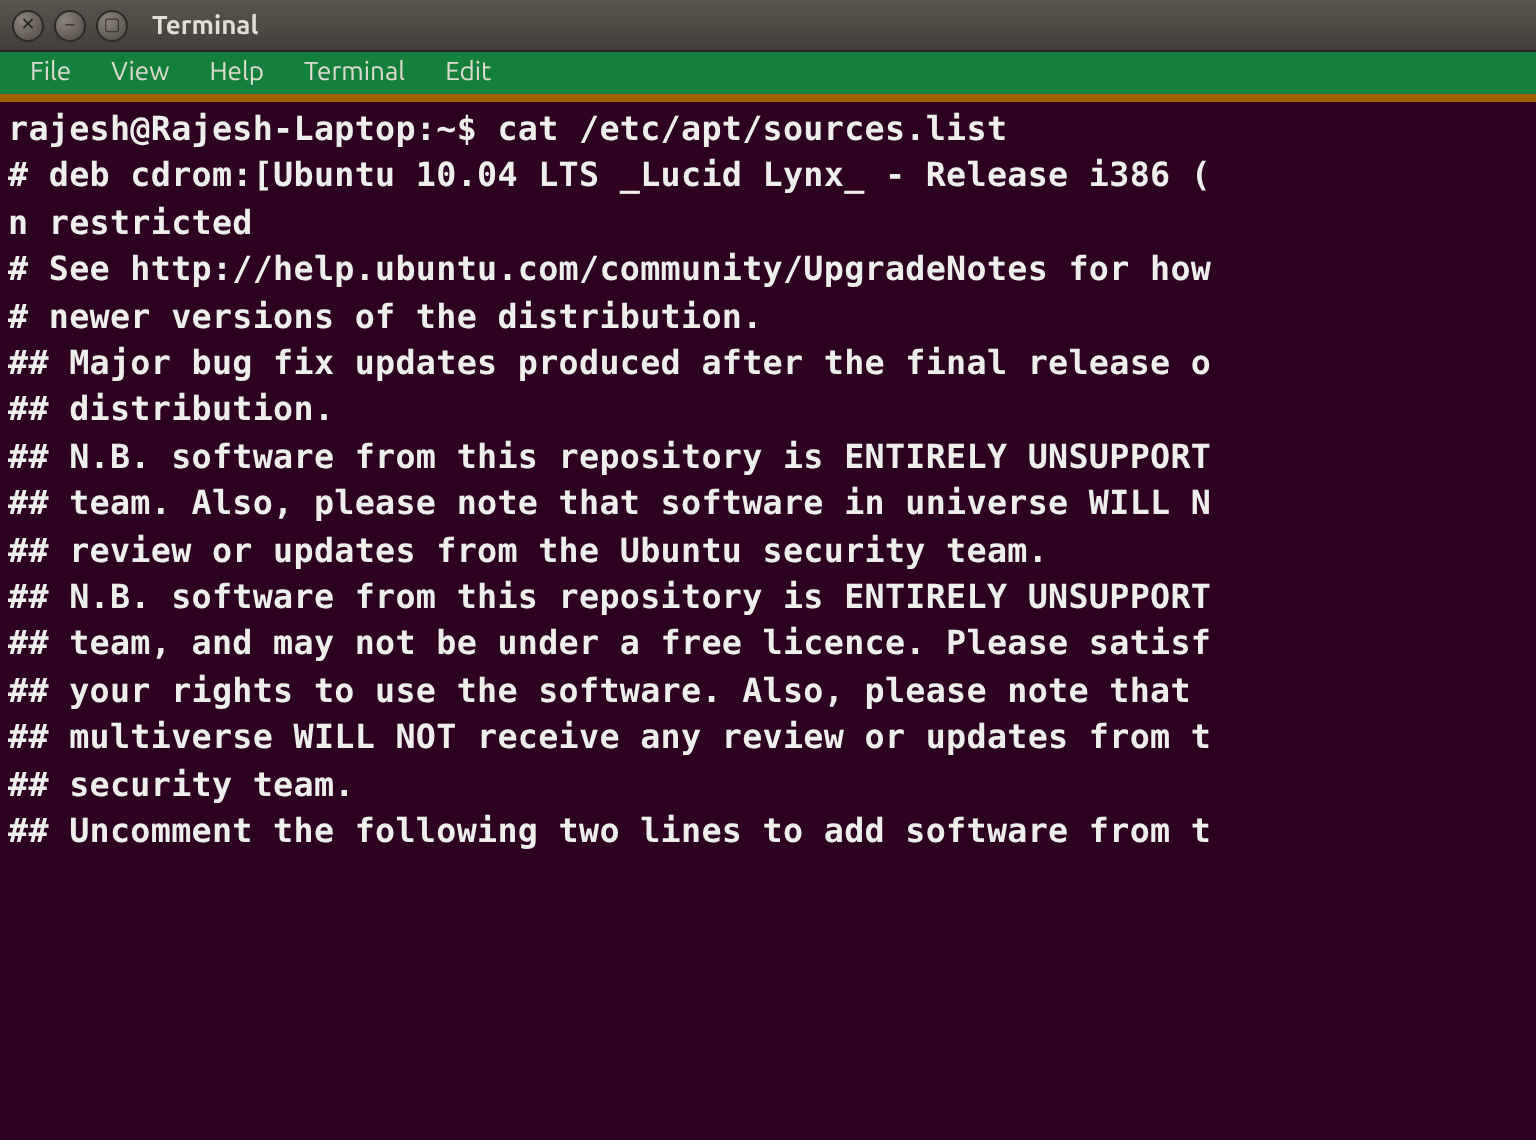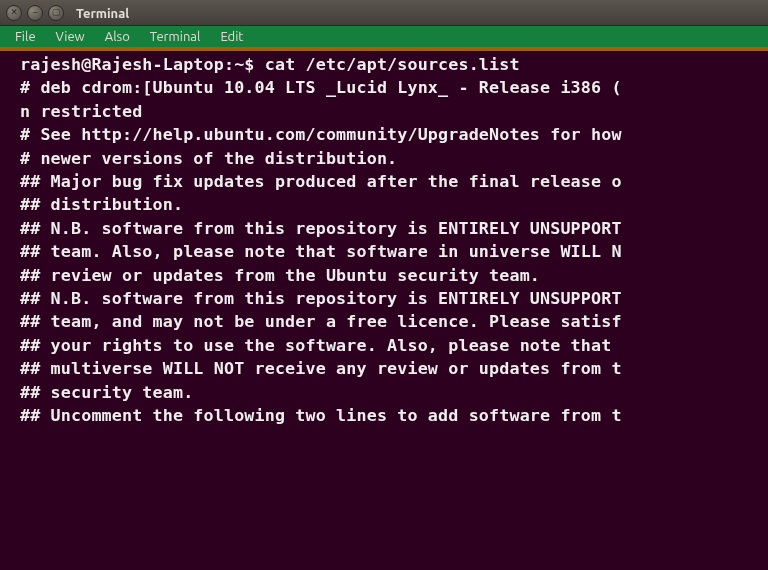--- a/index.html
+++ b/index.html
@@ -72,37 +72,37 @@
     color: #eeeeec;
     font-family: "DejaVu Sans Mono", "Ubuntu Mono", monospace;
     font-size: 16.7px;
     line-height: 23.4px;
     padding: 2px 0 0 4px;
     white-space: pre;
     overflow: hidden;
     font-weight: bold;
     letter-spacing: 0.15px;
   }
-  .terminal-line { display: block; margin-left: 16px; }
+  .terminal-line { display: block; }
 </style>
 </head>
 <body>
 
 <div class="window">
   <div class="titlebar">
     <div class="controls">
       <div class="wbtn">✕</div>
       <div class="wbtn">–</div>
       <div class="wbtn">▢</div>
     </div>
     <div class="title">Terminal</div>
   </div>
 
   <div class="menubar">
     <div class="menu-item">File</div>
     <div class="menu-item">View</div>
-    <div class="menu-item">Also</div>
+    <div class="menu-item">Help</div>
     <div class="menu-item">Terminal</div>
     <div class="menu-item">Edit</div>
   </div>
 
   <div class="terminal-body"><span class="terminal-line"><span>rajesh@Rajesh-Laptop:~$ </span><span>cat /etc/apt/sources.list</span></span><span class="terminal-line"># deb cdrom:[Ubuntu 10.04 LTS _Lucid Lynx_ - Release i386 (</span><span class="terminal-line">n restricted</span><span class="terminal-line"># See http://help.ubuntu.com/community/UpgradeNotes for how</span><span class="terminal-line"># newer versions of the distribution.</span><span class="terminal-line"></span><span class="terminal-line">## Major bug fix updates produced after the final release o</span><span class="terminal-line">## distribution.</span><span class="terminal-line"></span><span class="terminal-line">## N.B. software from this repository is ENTIRELY UNSUPPORT</span><span class="terminal-line">## team. Also, please note that software in universe WILL N</span><span class="terminal-line">## review or updates from the Ubuntu security team.</span><span class="terminal-line"></span><span class="terminal-line">## N.B. software from this repository is ENTIRELY UNSUPPORT</span><span class="terminal-line">## team, and may not be under a free licence. Please satisf</span><span class="terminal-line">## your rights to use the software. Also, please note that </span><span class="terminal-line">## multiverse WILL NOT receive any review or updates from t</span><span class="terminal-line">## security team.</span><span class="terminal-line"></span><span class="terminal-line">## Uncomment the following two lines to add software from t</span></div>
 </div>
 
 </body></html>

